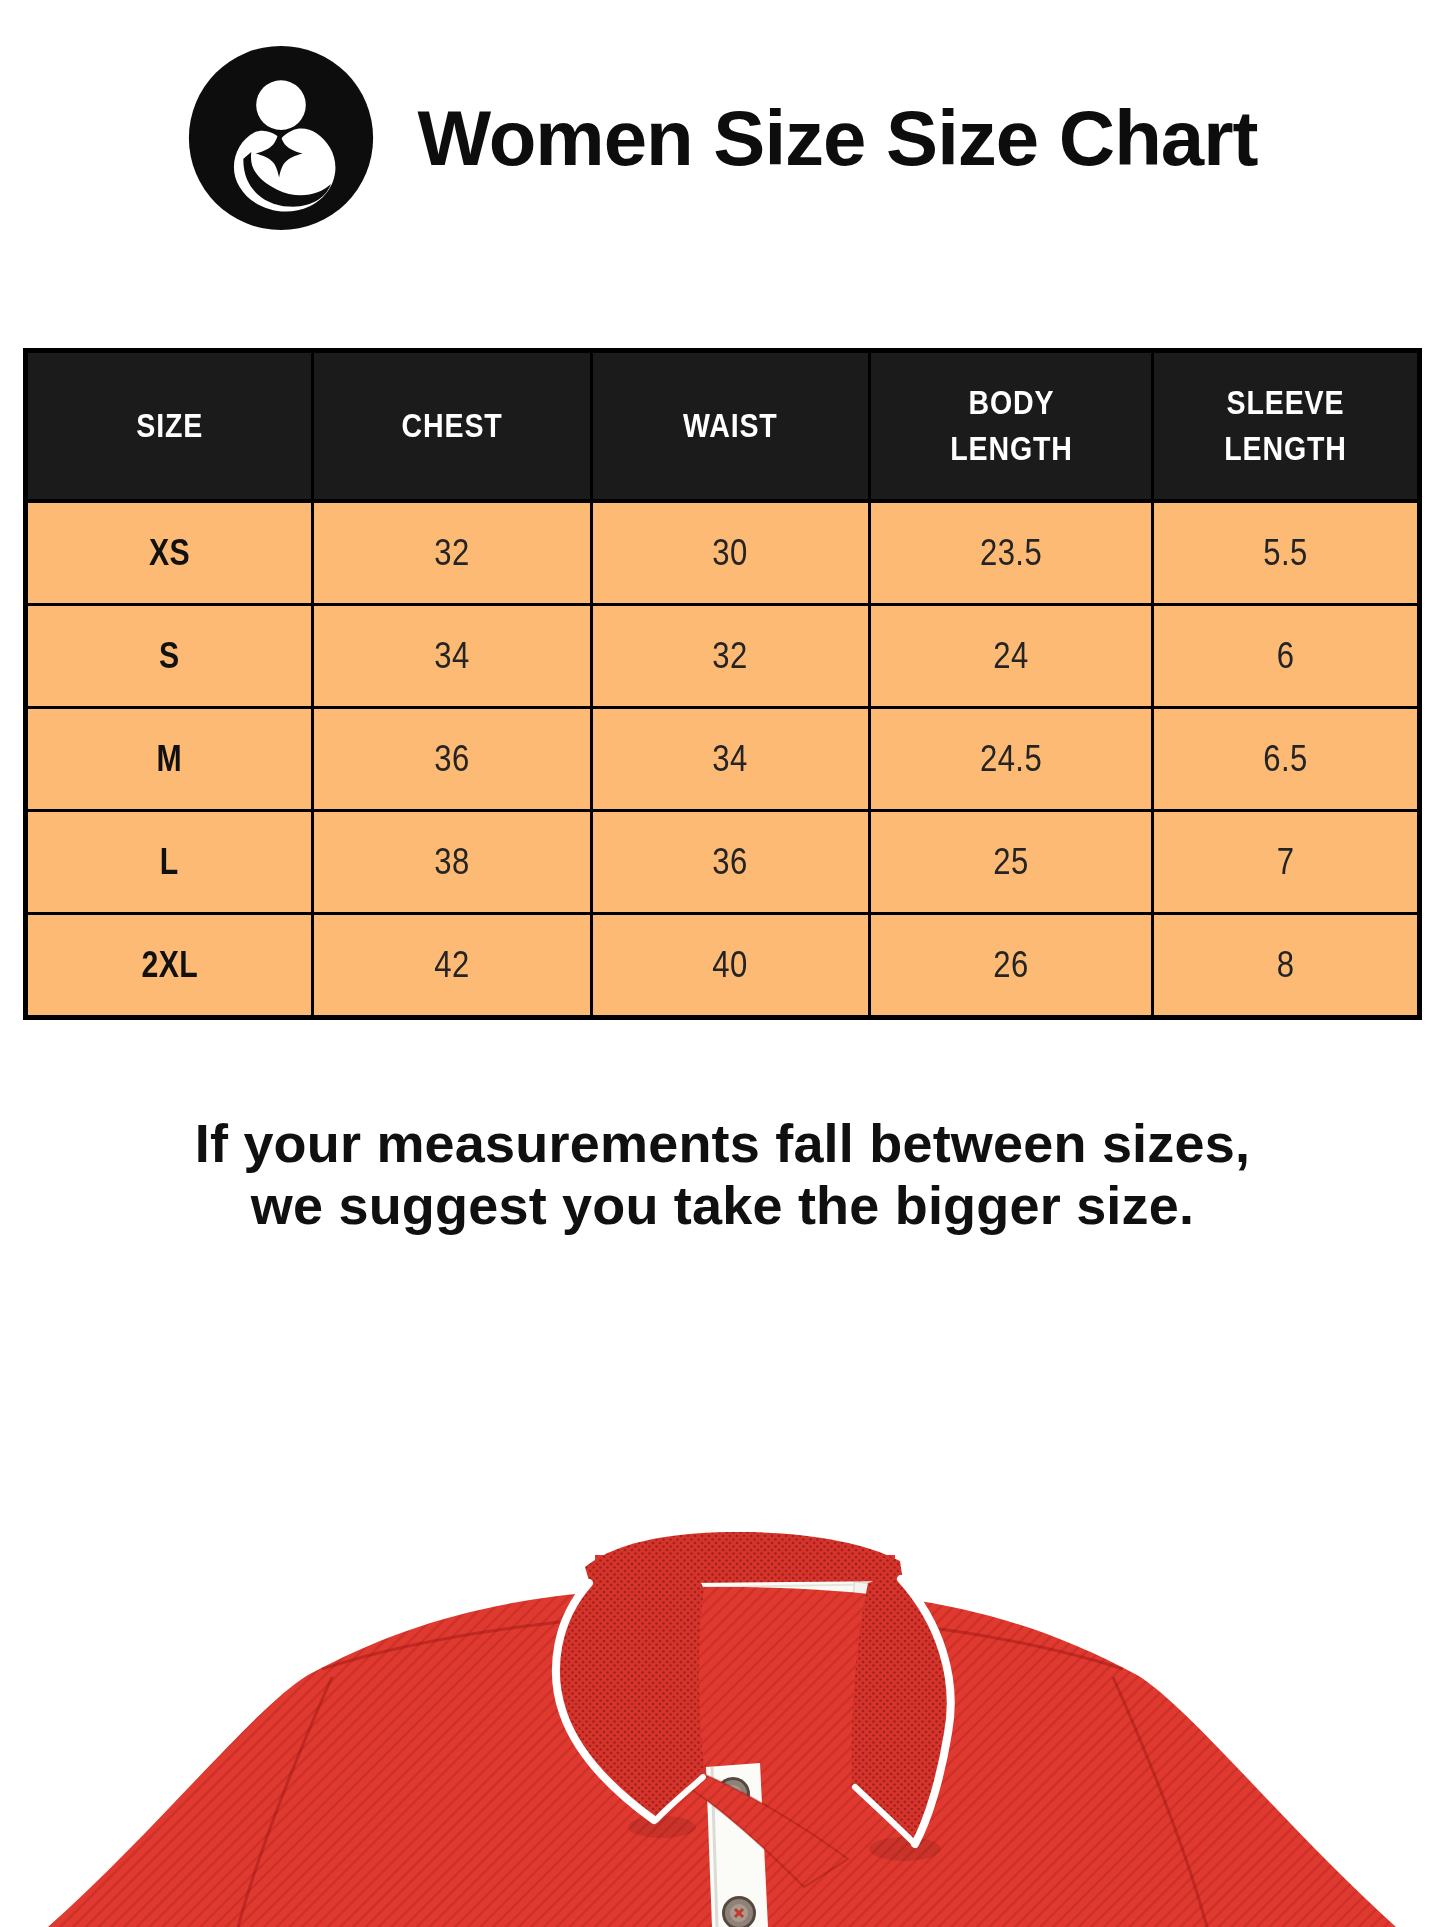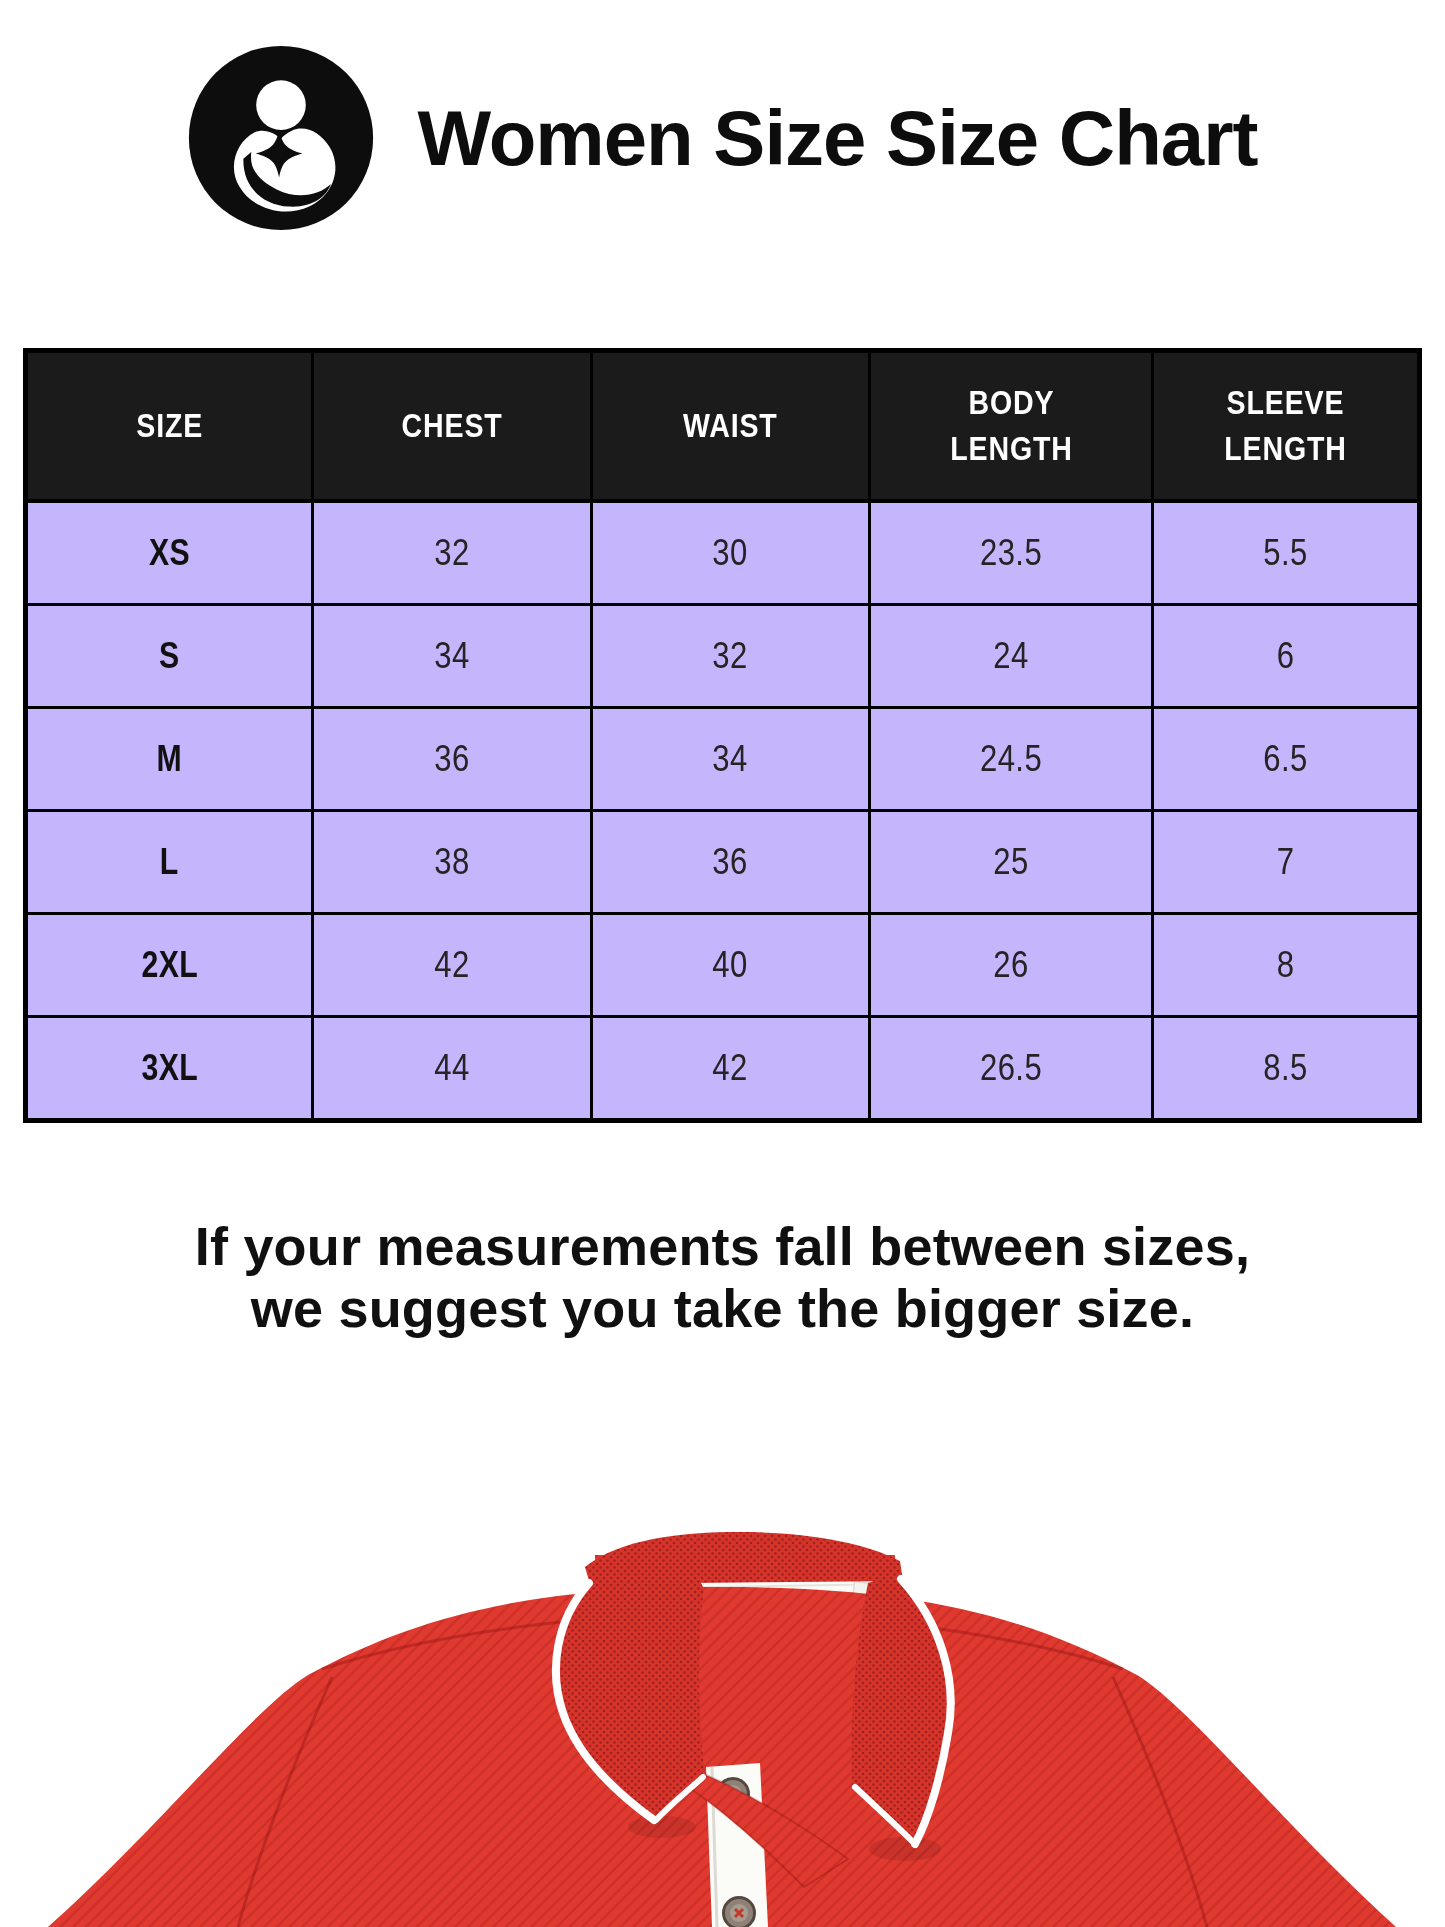--- a/index.html
+++ b/index.html
@@ -58,21 +58,21 @@
     padding: 0;
   }
   .size-table td {
     height: 100px;
     border: 3px solid #000;
     font-size: 37px;
     font-weight: normal;
     color: #242424;
     text-align: center;
     vertical-align: middle;
-    background: #c4b5fd;
+    background: #fdba74;
     padding: 0;
   }
   .size-table td .size-label {
     font-weight: bold;
     font-size: 36px;
     color: #111;
   }
   .cond {
     display: inline-block;
     transform: scaleX(0.84);
@@ -177,27 +177,20 @@
           <td><span class="cond">25</span></td>
           <td><span class="cond">7</span></td>
         </tr>
         <tr>
           <td><span class="cond size-label">2XL</span></td>
           <td><span class="cond">42</span></td>
           <td><span class="cond">40</span></td>
           <td><span class="cond">26</span></td>
           <td><span class="cond">8</span></td>
         </tr>
-        <tr>
-          <td><span class="cond size-label">3XL</span></td>
-          <td><span class="cond">44</span></td>
-          <td><span class="cond">42</span></td>
-          <td><span class="cond">26.5</span></td>
-          <td><span class="cond">8.5</span></td>
-        </tr>
       </tbody>
   </table>
 </div>
 
 <div class="note">
   <div>If your measurements fall between sizes,</div>
   <div>we suggest you take the bigger size.</div>
 </div>
 
 <svg class="shirt" viewBox="0 0 1445 400" preserveAspectRatio="none" aria-hidden="true">

